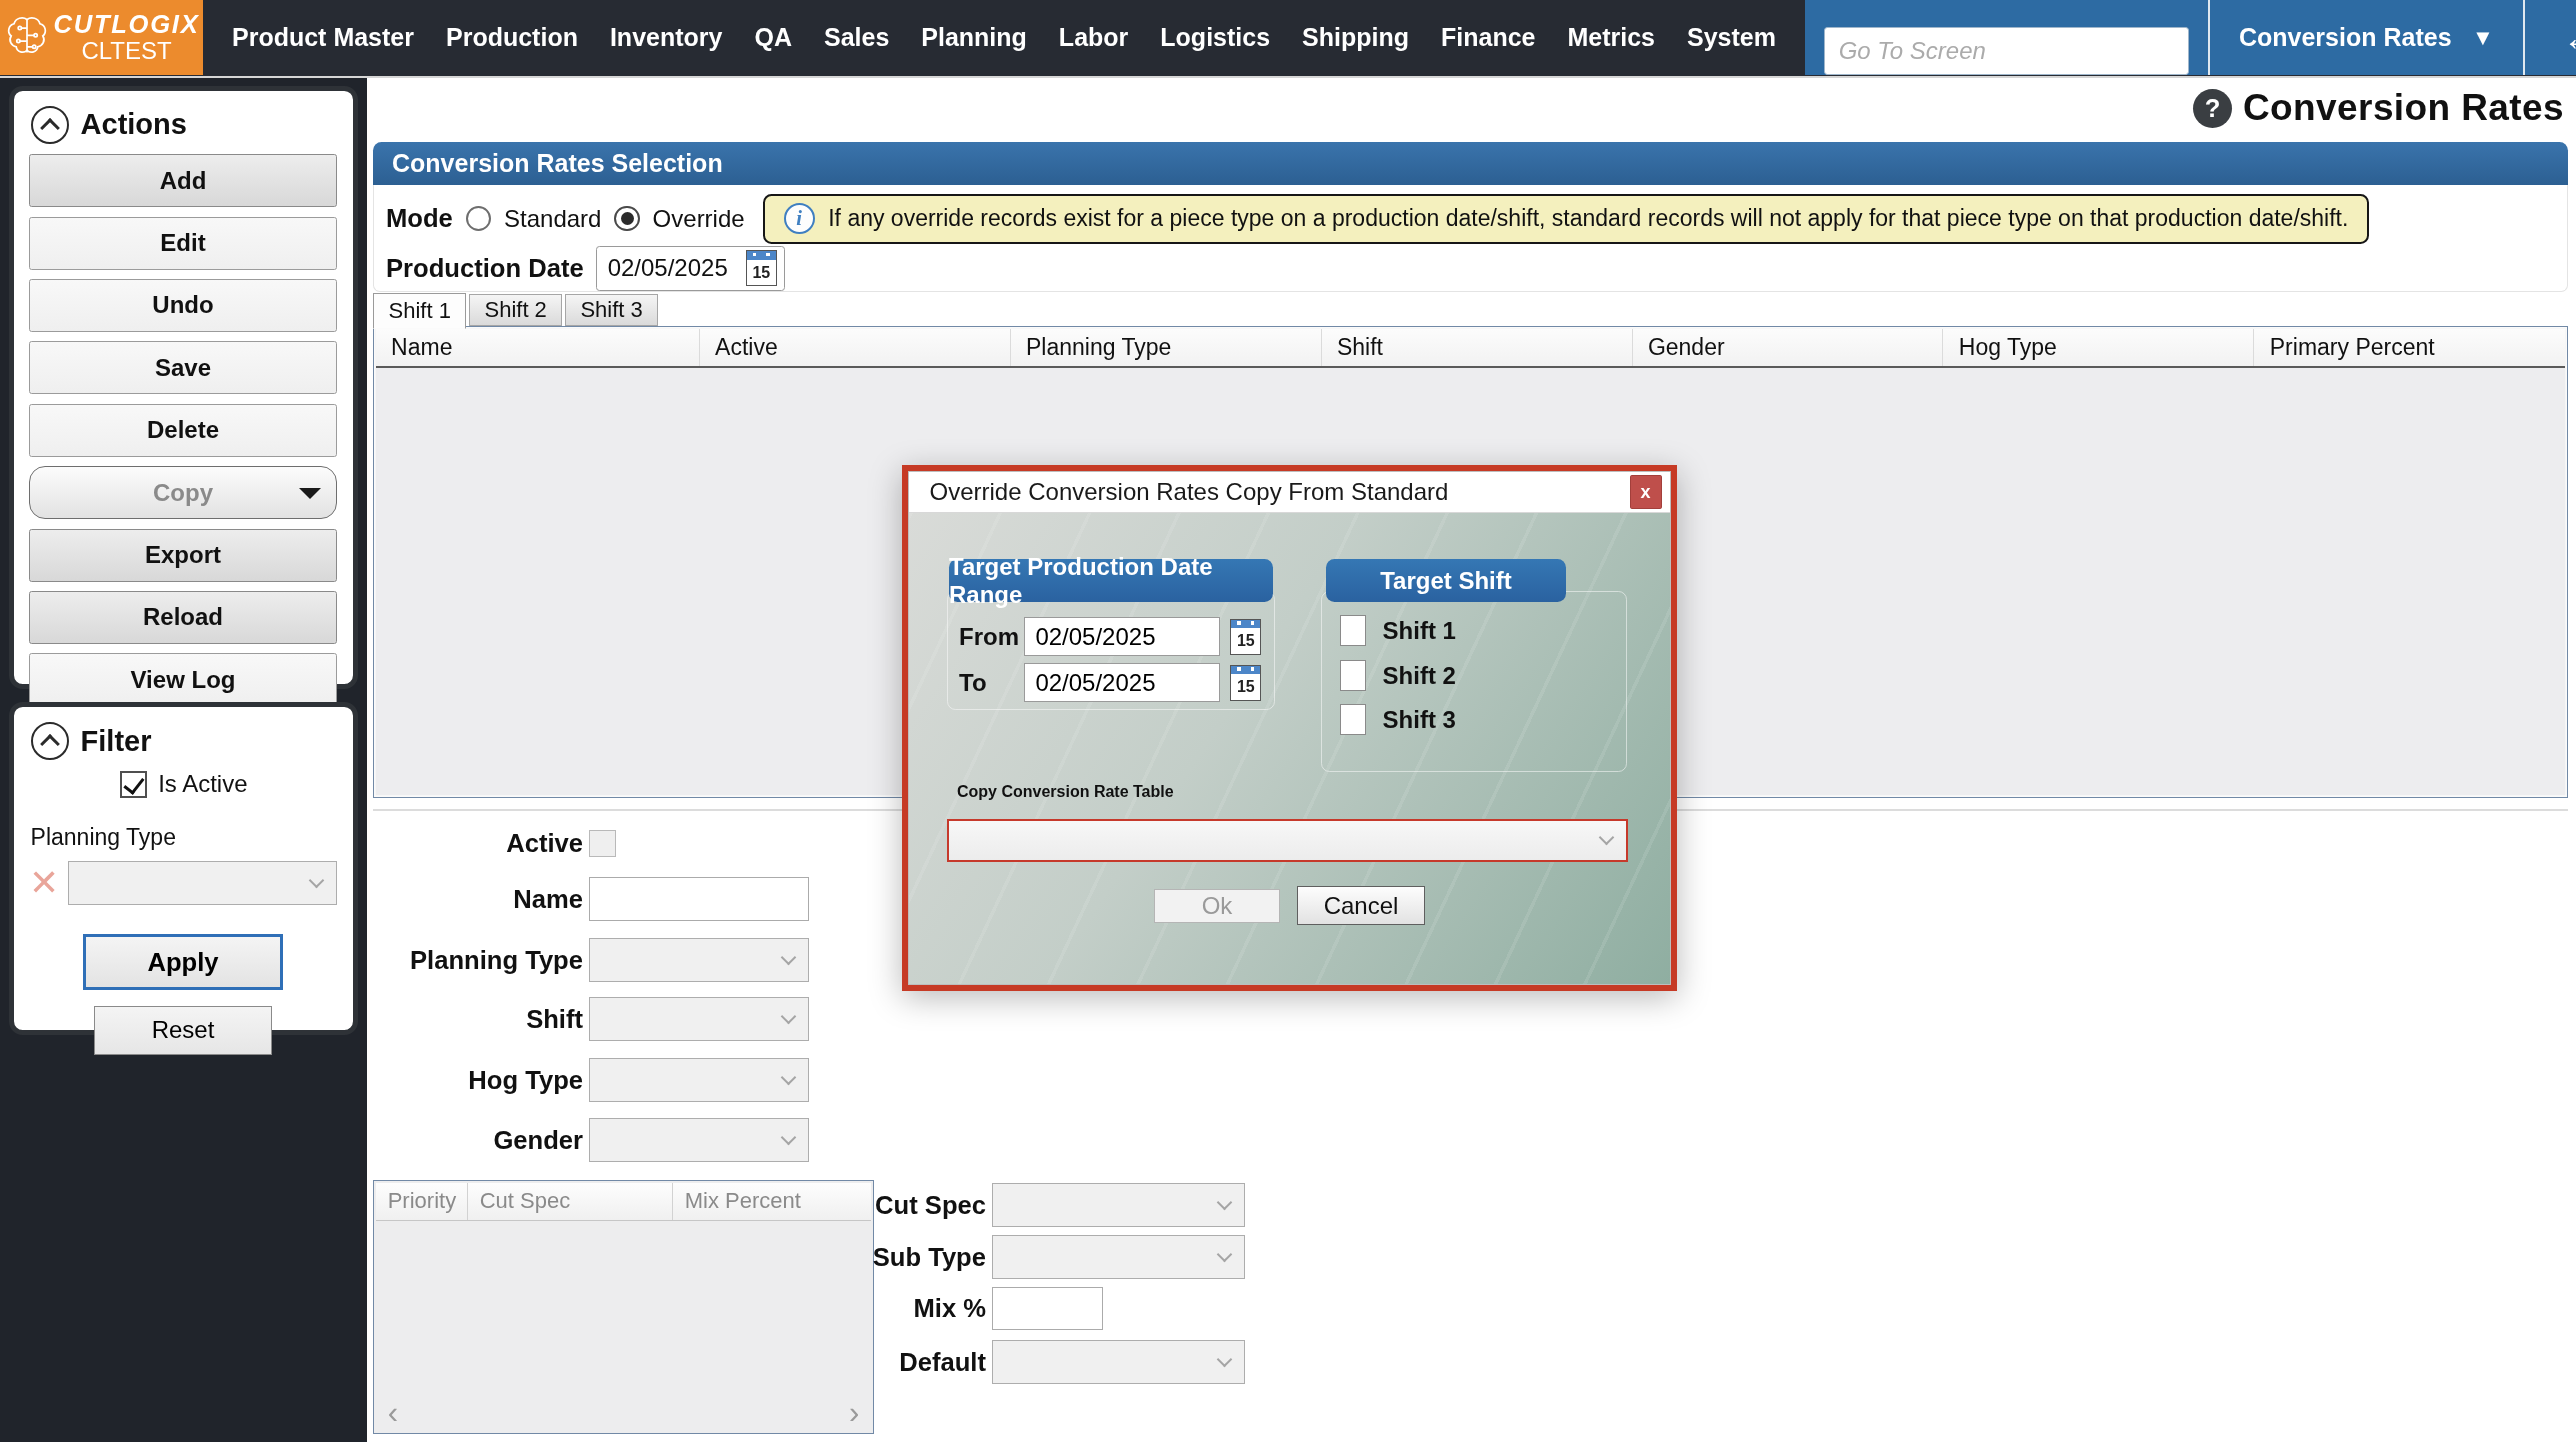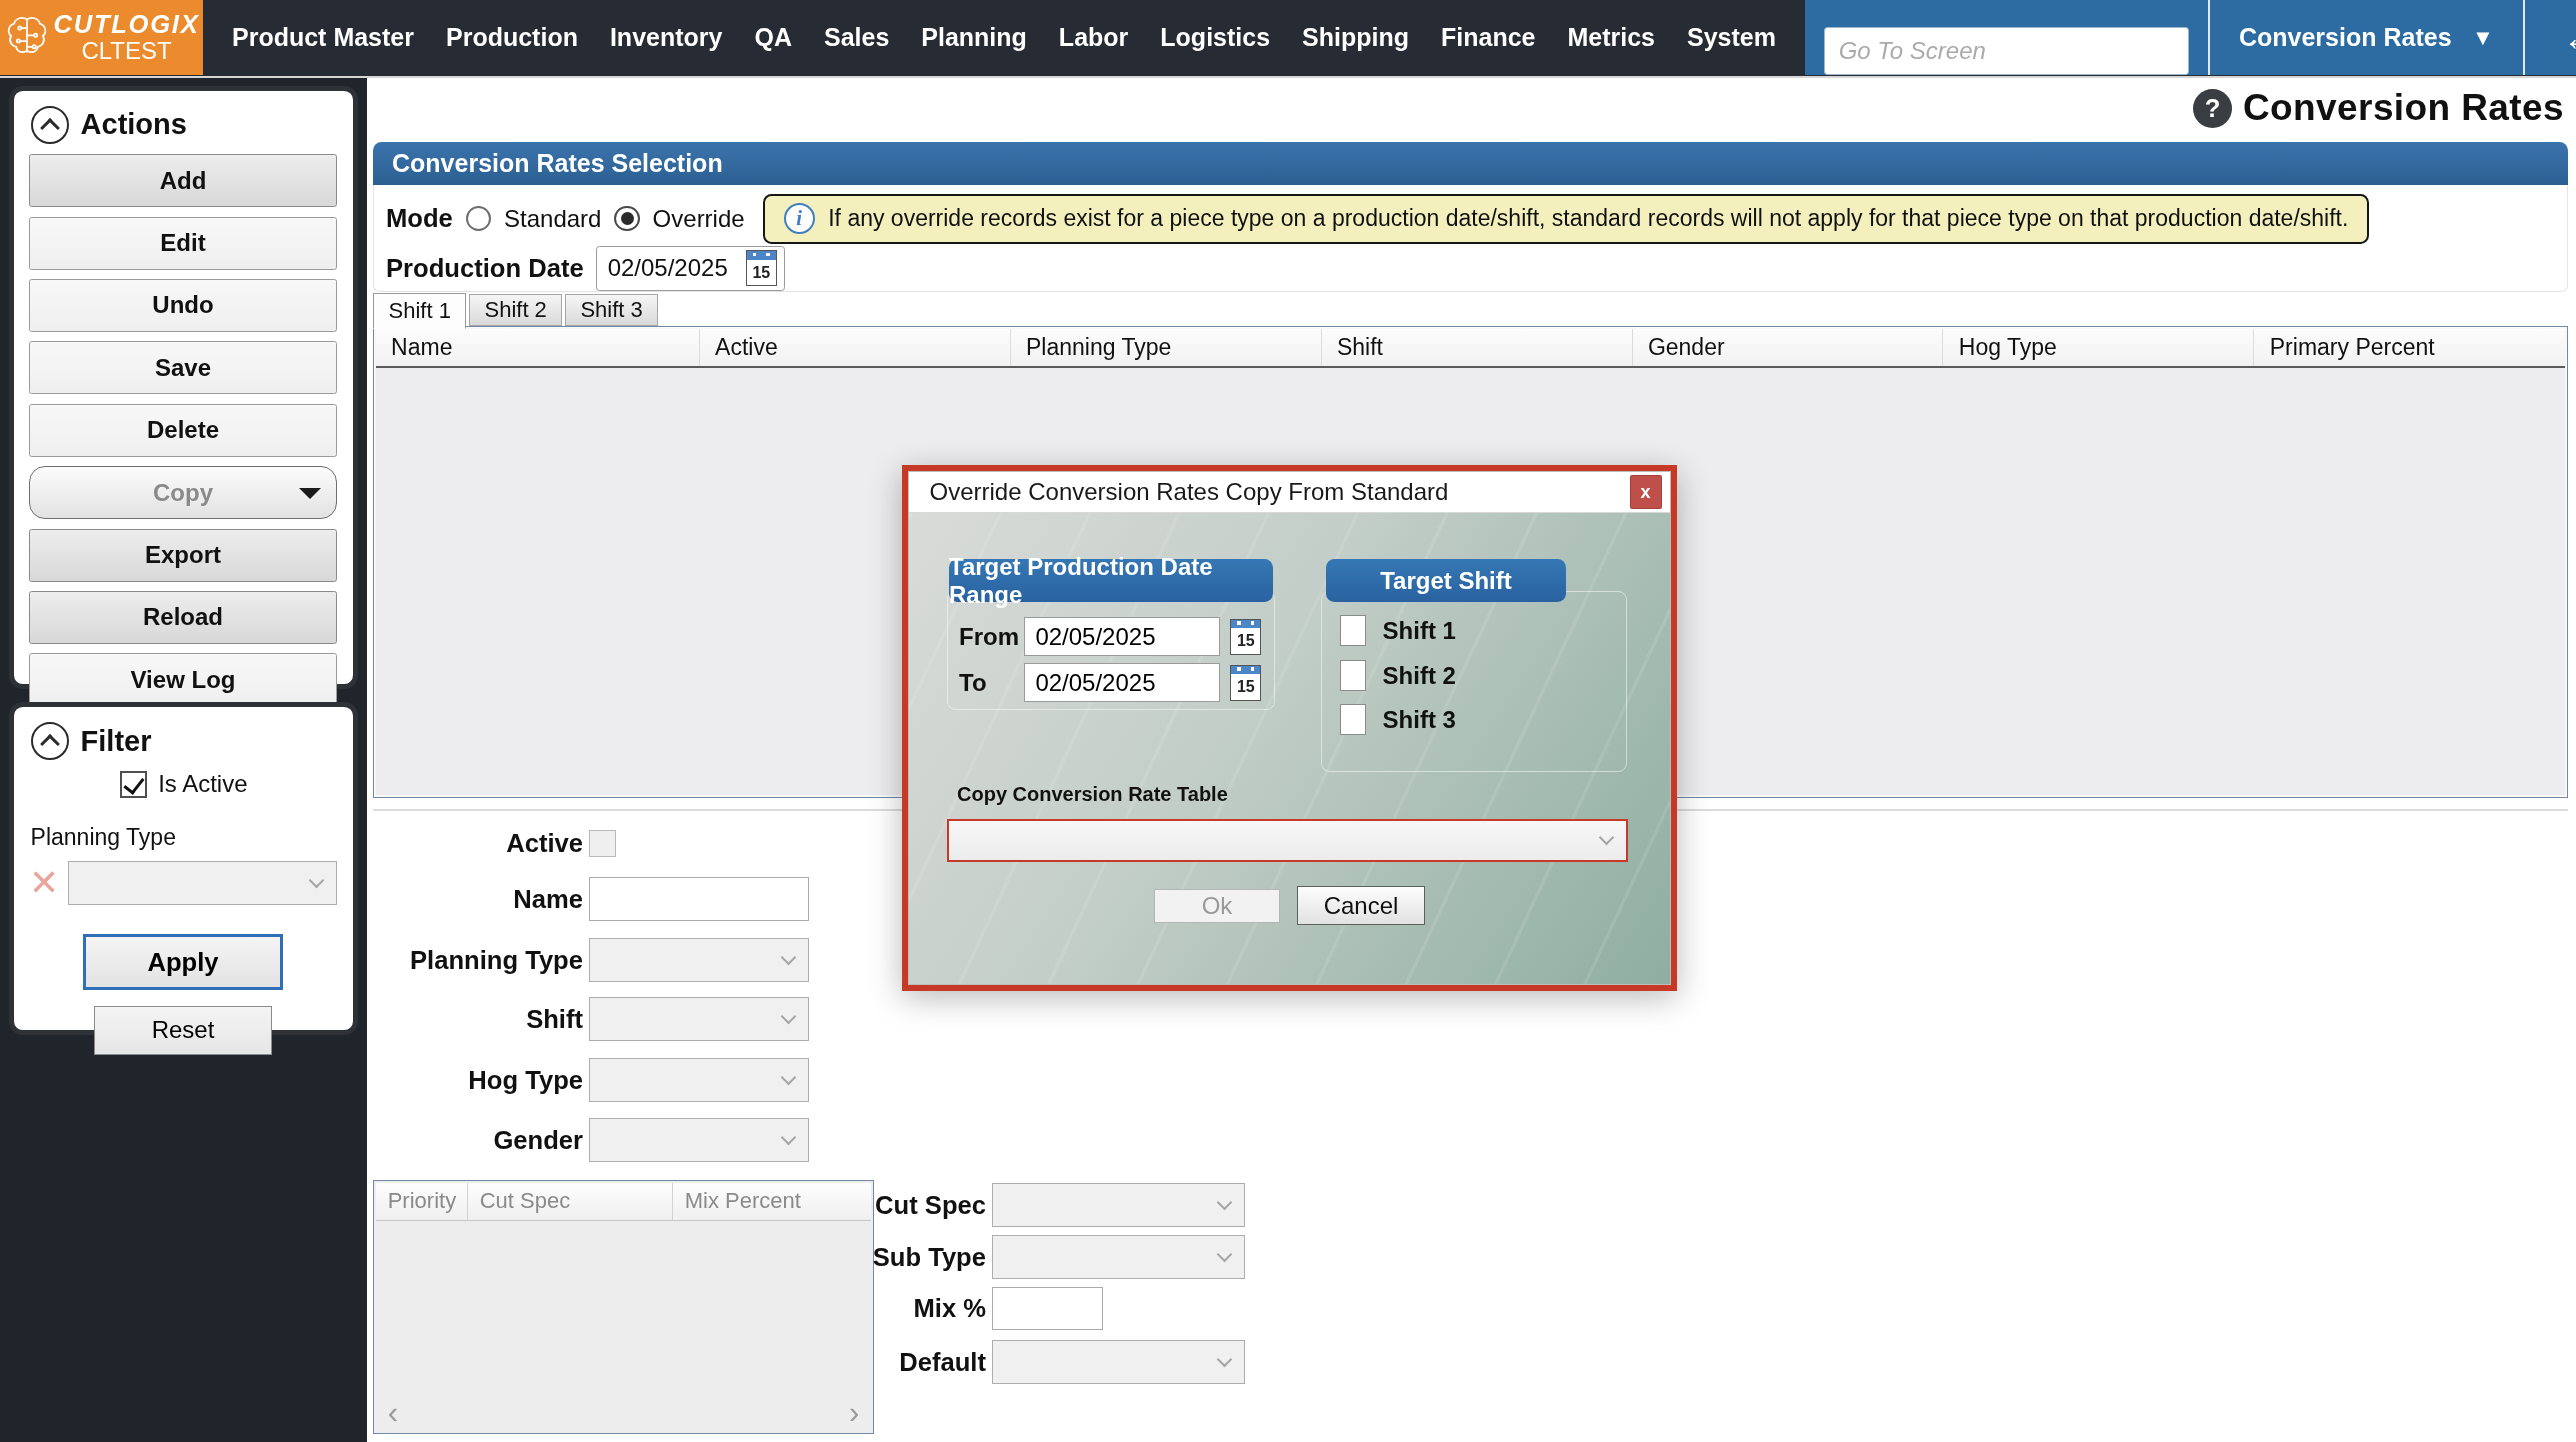--- a/index.html
+++ b/index.html
@@ -153,21 +153,21 @@
   .groupbox { position:absolute; border:1.7px solid rgba(250,250,250,0.55); border-radius:8.5px; }
   .grouphdr { position:absolute; height:43px; background:linear-gradient(#3577B4,#2A62A0); border-radius:8.5px;
        color:#fff; font-weight:bold; font-size:24px; display:flex; align-items:center; justify-content:center; z-index:2; }
   .dt-row { position:absolute; display:flex; align-items:center; gap:10.2px; }
   .dt-label { font-size:24px; font-weight:bold; width:55px; }
   .dt-input { width:196px; height:39px; border:1.7px solid #9A9A9A; background:#fff; font-size:24px;
               font-family:inherit; padding:0 10.2px; }
   .shift-row { position:absolute; display:flex; align-items:center; gap:17px; }
   .shift-chk { width:25.6px; height:31px; background:#fff; border:1.7px solid #8A8A8A; }
   .shift-label { font-size:24px; font-weight:bold; }
-  .copy-label { position:absolute; font-size:20px; font-weight:bold; }
+  .copy-label { position:absolute; font-size:16px; font-weight:bold; }
   .red-dd { position:absolute; height:43px; border:2.6px solid #C6392B; background:linear-gradient(#F7F7F7,#ECECEC); }
   .btn-ok { position:absolute; width:126px; height:34px; border:0.9px solid #B5B5B5; background:#F2F2F2;
             color:#9A9A9A; font-family:inherit; font-size:24px; }
   .btn-cancel { position:absolute; width:128px; height:39px; border:1.7px solid #5F5F5F;
             background:linear-gradient(#FDFDFD,#E2E2E2); color:#111; font-family:inherit; font-size:24px; }
 </style>
 </head>
 <body>
 
 <div class="app">

